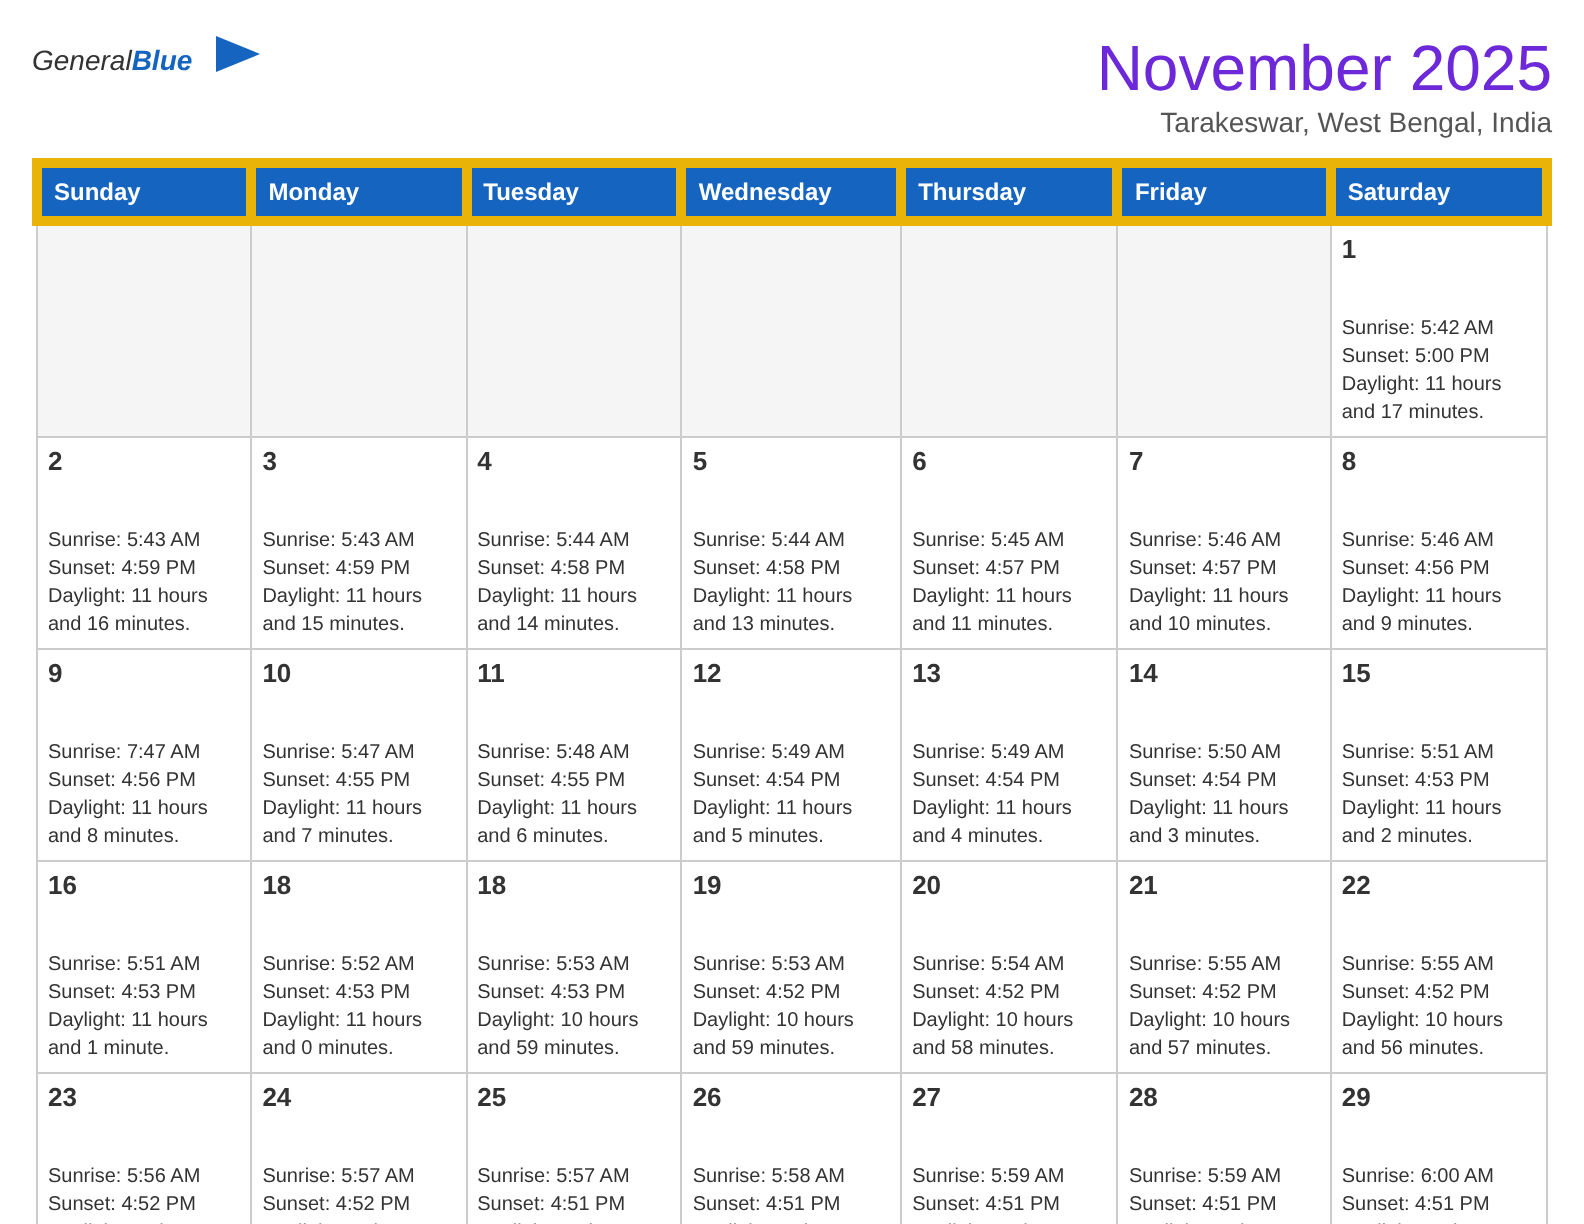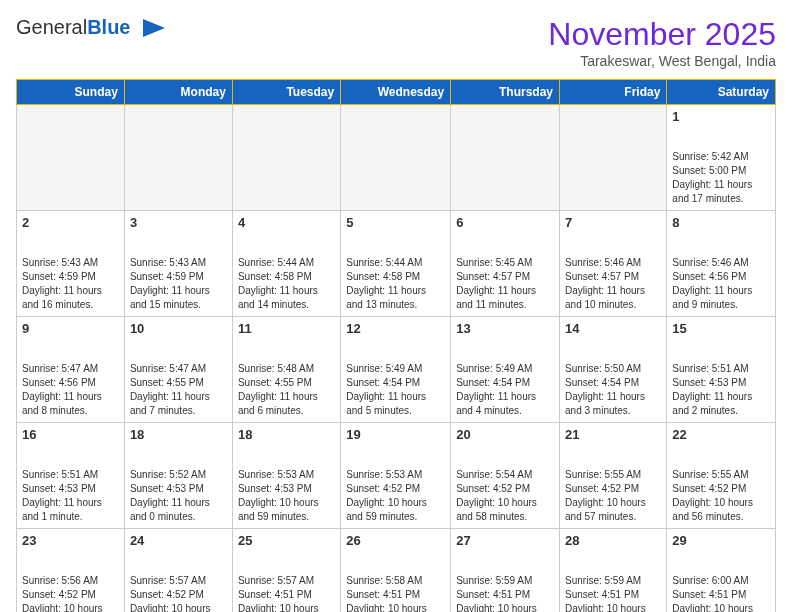--- a/index.html
+++ b/index.html
@@ -17,23 +17,24 @@
       margin-bottom: 10px;
     }
     .logo-area {
       display: flex;
       flex-direction: column;
       align-items: flex-start;
     }
     .logo-text {
       display: flex;
       align-items: flex-end;
-      font-size: 20px;
+      font-size: 14px;
       font-weight: normal;
       color: #333;
+      font-style: italic;
     }
     .logo-general { font-weight: normal; color: #333; }
     .logo-blue { color: #1565c0; font-weight: bold; }
     .logo-icon {
       width: 32px;
       height: 22px;
       margin-left: 4px;
     }
     .title-area {
       text-align: right;
@@ -48,25 +49,25 @@
       color: #555;
     }
     .calendar {
       width: 100%;
       border-collapse: collapse;
       font-size: 11px;
     }
     .calendar thead th {
       background-color: #1565c0;
       color: #fff;
-      text-align: right;
+      text-align: left;
       padding: 5px 6px;
       font-size: 12px;
       font-weight: bold;
-      border: 1px solid #eab308;
+      border: 5px solid #eab308;
     }
     .calendar tbody td {
       border: 1px solid #ccc;
       vertical-align: top;
       padding: 4px 5px;
       height: 80px;
       width: 113px;
     }
     .day-number {
       font-size: 13px;
@@ -172,21 +173,21 @@
         <td>
           <span class="day-number">8</span>
           <div class="day-info">Sunrise: 5:46 AM
 Sunset: 4:56 PM
 Daylight: 11 hours and 9 minutes.</div>
         </td>
       </tr>
       <tr>
         <td>
           <span class="day-number">9</span>
-          <div class="day-info">Sunrise: 5:47 AM
+          <div class="day-info">Sunrise: 7:47 AM
 Sunset: 4:56 PM
 Daylight: 11 hours and 8 minutes.</div>
         </td>
         <td>
           <span class="day-number">10</span>
           <div class="day-info">Sunrise: 5:47 AM
 Sunset: 4:55 PM
 Daylight: 11 hours and 7 minutes.</div>
         </td>
         <td>

